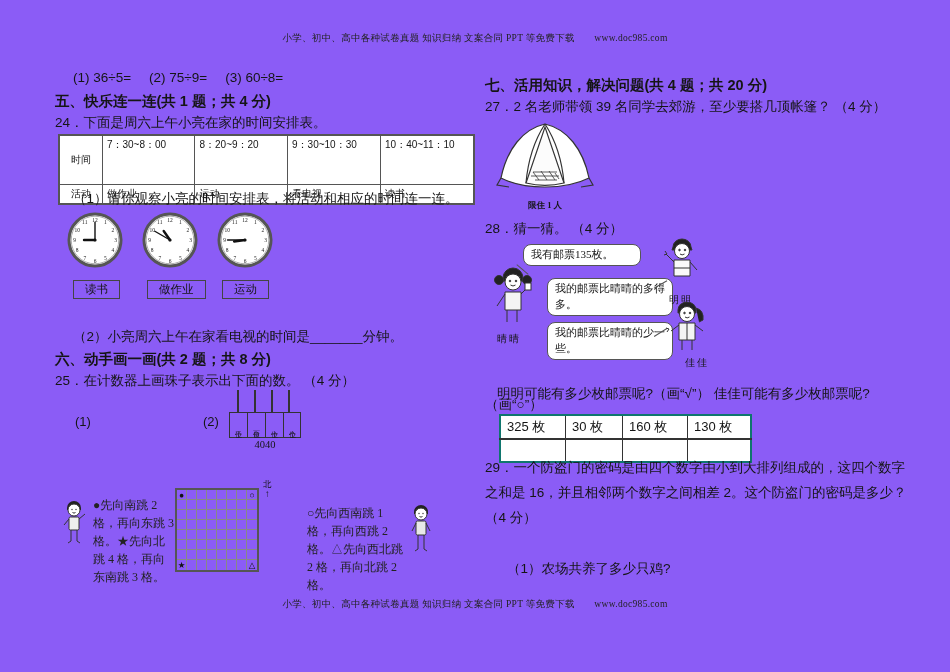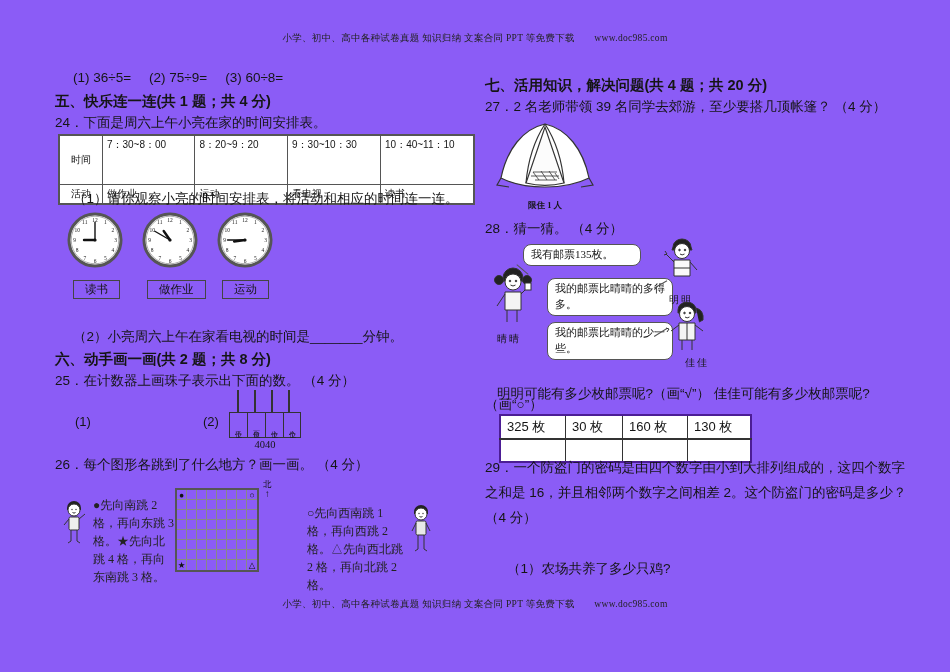--- a/index.html
+++ b/index.html
@@ -48,21 +48,21 @@
   #tent-wrap{position:absolute;left:8px;top:116px;width:104px;text-align:center;}
   .tentcap{font-family:"Liberation Serif",serif;font-weight:bold;font-size:8.5px;margin-top:-2px;}
   
   #fig28{position:absolute;left:0;top:238px;width:428px;height:132px;}
   .bubble{position:absolute;border:1px solid #555;border-radius:8px;background:#fff;
           font-family:"Liberation Serif",serif;font-size:11px;line-height:1.45;padding:2px 7px;}
   .kname{position:absolute;font-family:"Liberation Serif",serif;font-size:10px;letter-spacing:2px;}
   .tail{position:absolute;height:1px;background:#555;}
   .kid{position:absolute;}
   
-  .stamps{position:absolute;left:14px;top:414px;border:2px solid #4c1d95;}
+  .stamps{position:absolute;left:14px;top:414px;border:2px solid #0f766e;}
   .stamps td{border:1px solid #333;font-size:13px;padding:2px 6px;}
   .stamps tr:first-child td{border-bottom:2px solid #333;}
   .stamps .empty{height:17px;}
 </style>
 </head>
 <body>
 
 <div id="page">
 
   <div class="hdr" style="top:32px;">小学、初中、高中各种试卷真题 知识归纳 文案合同 PPT 等免费下载　　www.doc985.com</div>
@@ -176,21 +176,20 @@
       </div>
       <div class="abase">
         <div class="pcell">千位</div>
         <div class="pcell">百位</div>
         <div class="pcell">十位</div>
         <div class="pcell">个位</div>
       </div>
       <div class="anum">4040</div>
     </div>
 
-    <div class="line" style="top:456px;">26．每个图形各跳到了什么地方？画一画。 （4 分）</div>
 
     <div id="fig26">
       <svg class="kid" style="left:4px;top:20px;" width="30" height="52" viewBox="0 0 30 52">
         <path d="M8,10 a7,7 0 0 1 14,0 v2 h-14 z" fill="#222"></path>
         <circle cx="15" cy="12" r="6" fill="#fff" stroke="#333"></circle>
         <circle cx="13" cy="11.5" r="0.7" fill="#333"></circle>
           <circle cx="17" cy="11.5" r="0.7" fill="#333"></circle>
         <path d="M13.5,14.5 q1.5,1.3 3,0" stroke="#333" fill="none"></path>
         <rect x="10" y="19" width="10" height="13" rx="1.5" fill="#eee" stroke="#333"></rect>
         <path d="M10,21 l-5,6 M20,21 l6,-5" stroke="#333" fill="none"></path>

